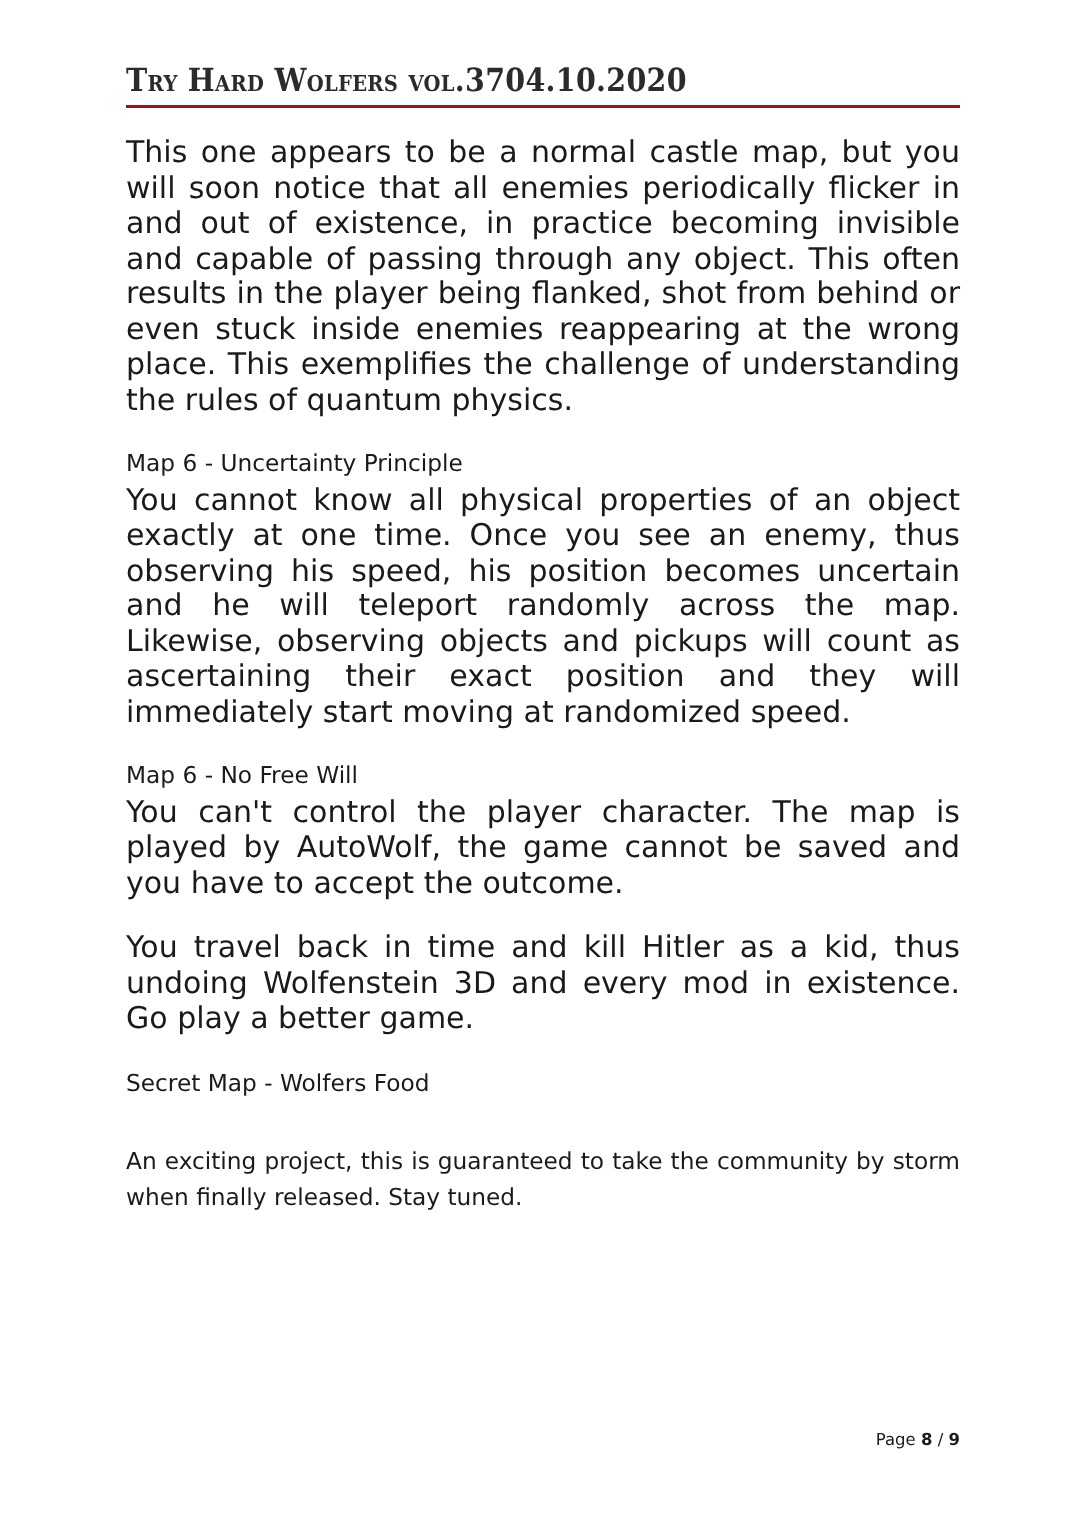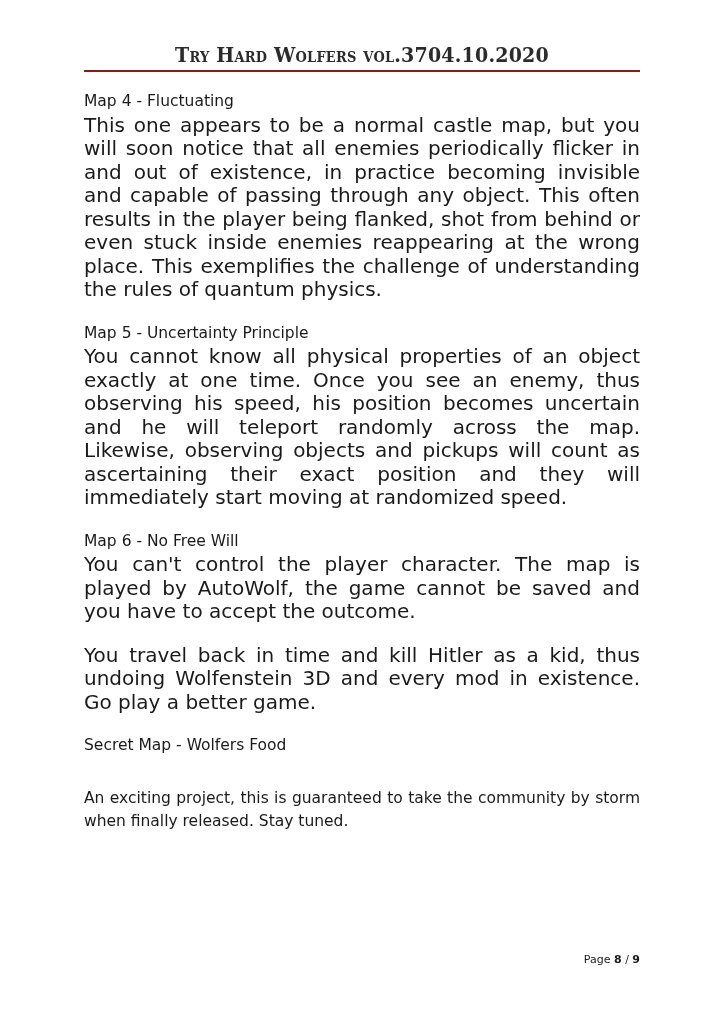--- a/index.html
+++ b/index.html
@@ -17,21 +17,21 @@
   .page {
     position: relative;
     width: 724px;
     height: 1023px;
     box-sizing: border-box;
     padding: 44px 84px 0 84px;
   }
   .header {
     display: flex;
     align-items: flex-end;
-    justify-content: center;
+    justify-content: flex-start;
     border-bottom: 2.5px solid #8b1a1a;
     padding-bottom: 4px;
   }
   .header-title {
     font-family: "DejaVu Serif", serif;
     font-weight: bold;
     font-size: 19px;
     color: #2b2b2b;
     letter-spacing: 0.2px;
     font-variant: small-caps;
@@ -95,26 +95,25 @@
 <div class="page">
 
   <div class="header">
     <div class="header-title">Try Hard Wolfers vol.37</div>
     <div class="header-date">04.10.2020</div>
   </div>
 
   <div class="content">
 
     <div class="section">
-      <div class="sec-heading">Map 4 - Fluctuating</div>
       <div class="sec-body">This one appears to be a normal castle map, but you will soon notice that all enemies periodically flicker in and out of existence, in practice becoming invisible and capable of passing through any object. This often results in the player being flanked, shot from behind or even stuck inside enemies reappearing at the wrong place. This exemplifies the challenge of understanding the rules of quantum physics.</div>
     </div>
 
     <div class="section">
-      <div class="sec-heading">Map 5 - Uncertainty Principle</div>
+      <div class="sec-heading">Map 6 - Uncertainty Principle</div>
       <div class="sec-body">You cannot know all physical properties of an object exactly at one time. Once you see an enemy, thus observing his speed, his position becomes uncertain and he will teleport randomly across the map. Likewise, observing objects and pickups will count as ascertaining their exact position and they will immediately start moving at randomized speed.</div>
     </div>
 
     <div class="section">
       <div class="sec-heading">Map 6 - No Free Will</div>
       <div class="sec-body">You can't control the player character. The map is played by AutoWolf, the game cannot be saved and you have to accept the outcome.</div>
     </div>
 
     <div class="section">
       <div class="sec-body">You travel back in time and kill Hitler as a kid, thus undoing Wolfenstein 3D and every mod in existence. Go play a better game.</div>

